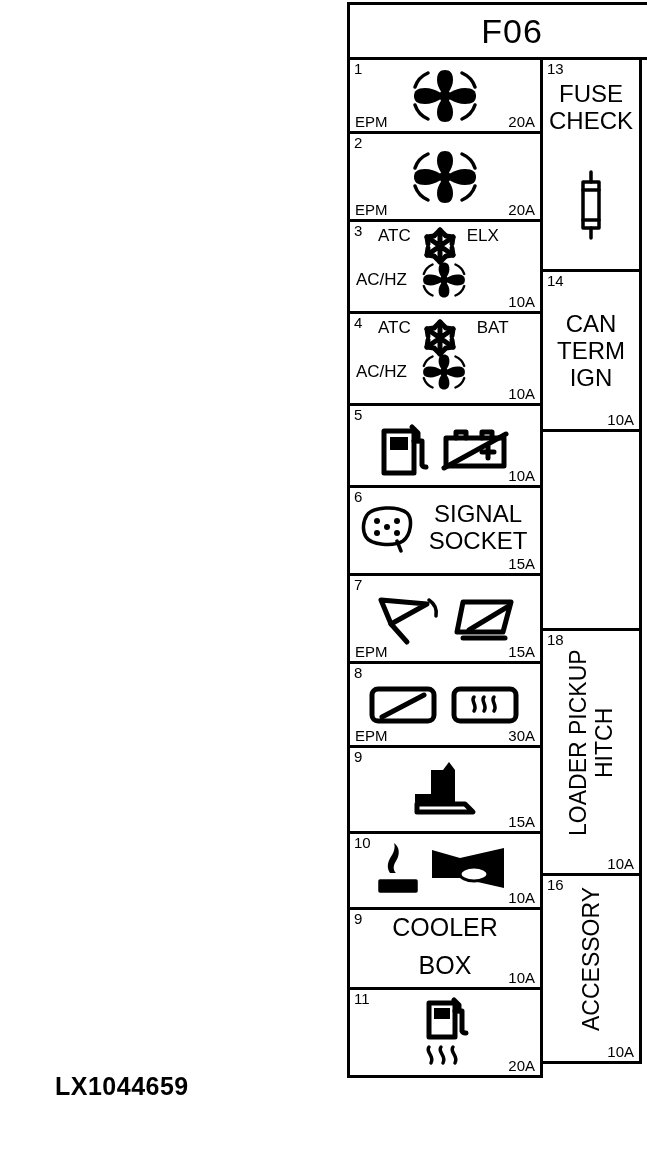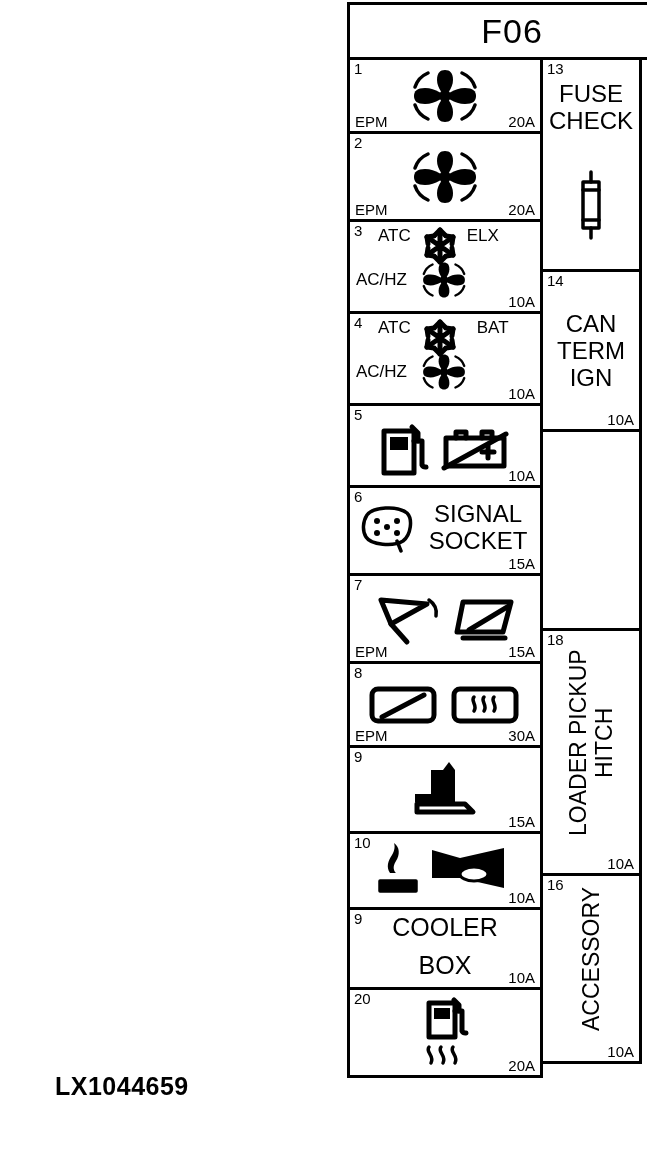--- a/index.html
+++ b/index.html
@@ -273,21 +273,21 @@
 
     <div class="cell" style="height:80px;">
       <span class="num">9</span>
       <div class="ctr" style="padding:0 18px 6px 18px;box-sizing:border-box;">
         <span class="bigtext">COOLER BOX</span>
       </div>
       <span class="amp">10A</span>
     </div>
 
     <div class="cell" style="height:88px;">
-      <span class="num">20</span>
+      <span class="num">11</span>
       <div class="ctr">
         <svg width="60" height="72" viewBox="0 0 60 72">
           <rect class="stk" x="14" y="6" width="26" height="34"></rect>
           <rect class="fil" x="19" y="11" width="16" height="11"></rect>
           <path class="stk" d="M40 14 H47 V34 A4 4 0 0 0 51 36"></path>
           <path class="stk" d="M44 14 V8 L39 3"></path>
           <path class="stk3" d="M14 50 C10 55 20 59 16 66 M26 50 C22 55 32 59 28 66 M38 50 C34 55 44 59 40 66"></path>
         </svg>
       </div>
       <span class="amp">20A</span>

